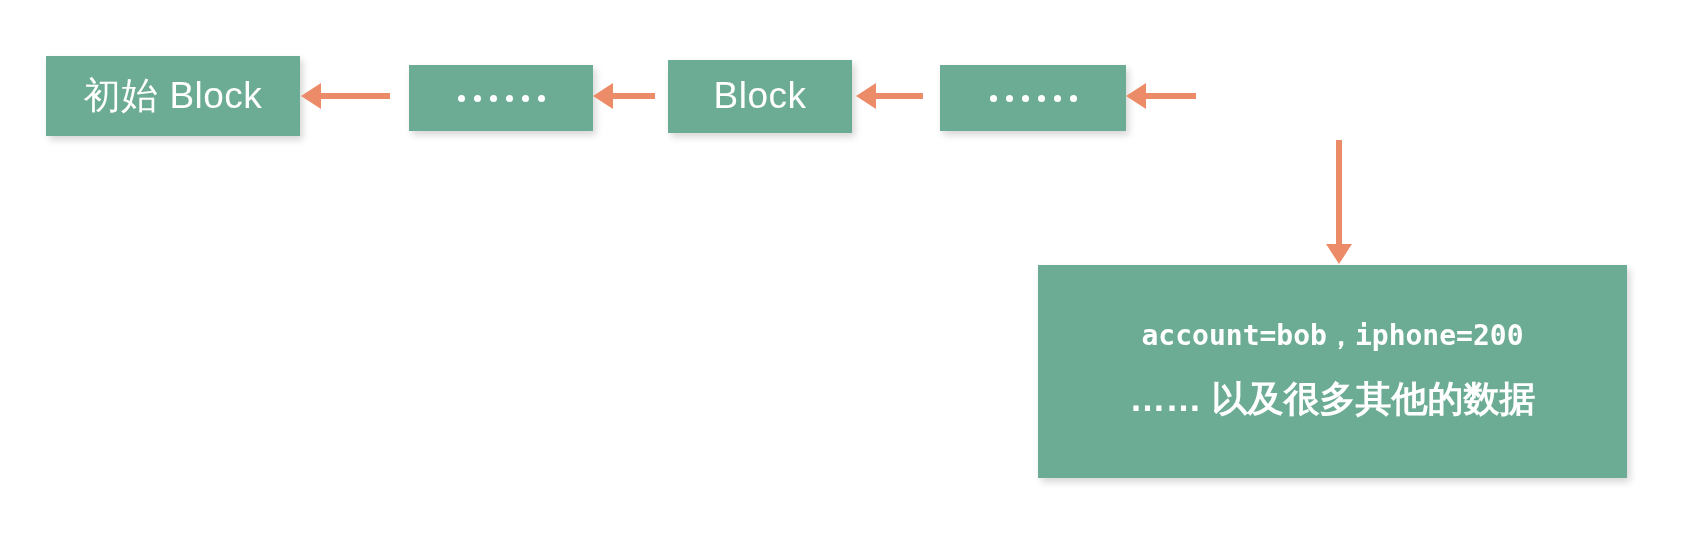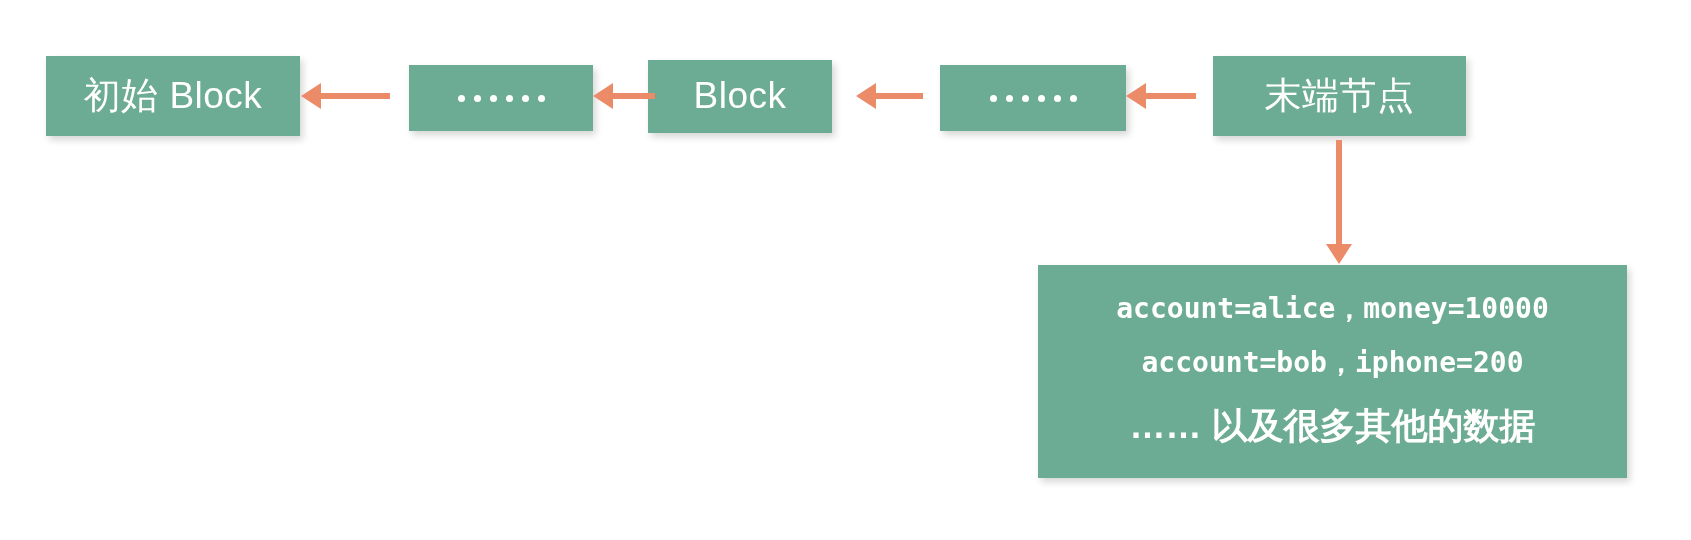--- a/index.html
+++ b/index.html
@@ -48,21 +48,21 @@
   .dots i {
     display: block;
     width: 7px;
     height: 7px;
     border-radius: 50%;
     background: #ffffff;
   }
   
   #node-genesis   { left: 46px;   top: 56px;  width: 254px; height: 80px; }
   #node-ellipsis-1{ left: 409px;  top: 65px;  width: 184px; height: 66px; }
-  #node-block     { left: 648px;  top: 60px;  width: 184px; height: 73px; }
+  #node-block     { left: 668px;  top: 60px;  width: 184px; height: 73px; }
   #node-ellipsis-2{ left: 940px;  top: 65px;  width: 186px; height: 66px; }
   #node-terminal  { left: 1213px; top: 56px;  width: 253px; height: 80px; }
 
   #node-data {
     left: 1038px;
     top: 265px;
     width: 589px;
     height: 213px;
     flex-direction: column;
     justify-content: center;
@@ -151,26 +151,22 @@
       <i></i>
         <i></i>
         <i></i>
         <i></i>
         <i></i>
         <i></i>
     </span>
 
   </div>
 
-  <div class="node" id="node-terminal">
-    <span class="node-label">末端节点</span>
-  </div>
 
   <div class="node" id="node-data">
-    <span class="data-line">account=alice，money=10000</span>
     <span class="data-line">account=bob，iphone=200</span>
     <span class="data-line cjk">…… 以及很多其他的数据</span>
   </div>
 
   <div class="arrow-h" id="arrow-1"></div>
   <div class="arrow-h" id="arrow-2"></div>
   <div class="arrow-h" id="arrow-3"></div>
   <div class="arrow-h" id="arrow-4"></div>
   <div class="arrow-v" id="arrow-5"></div>
 

